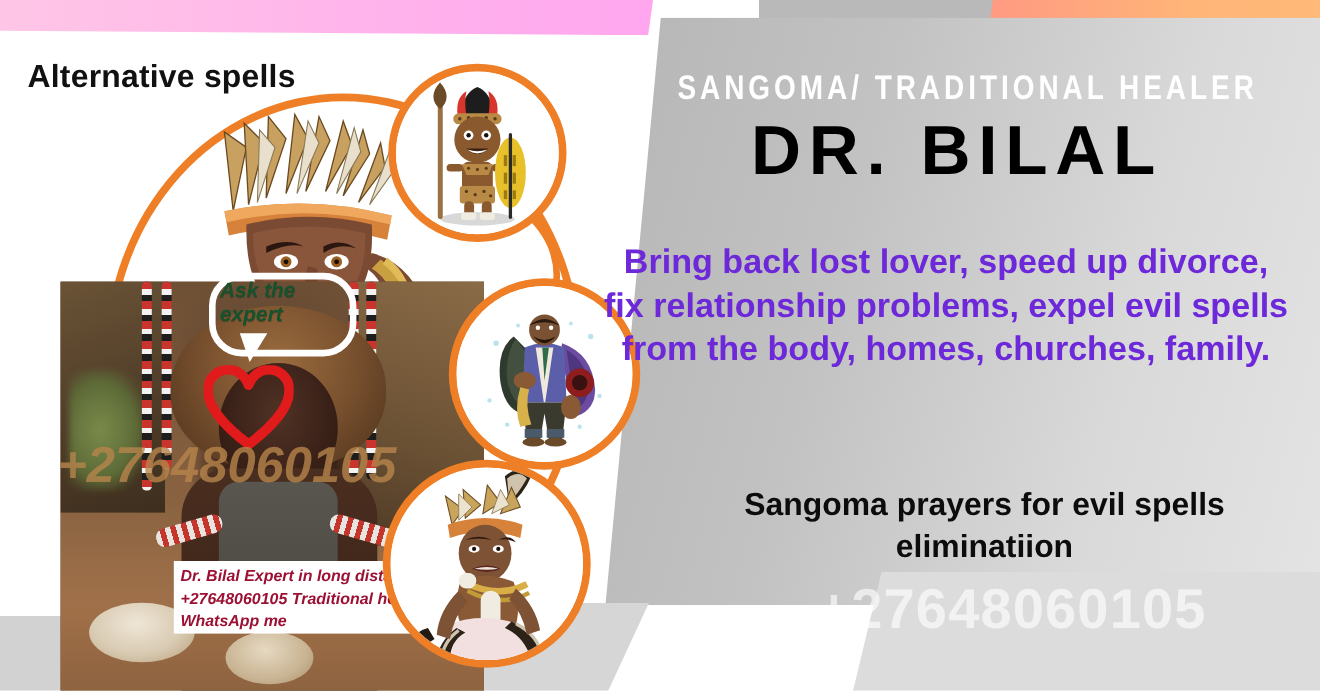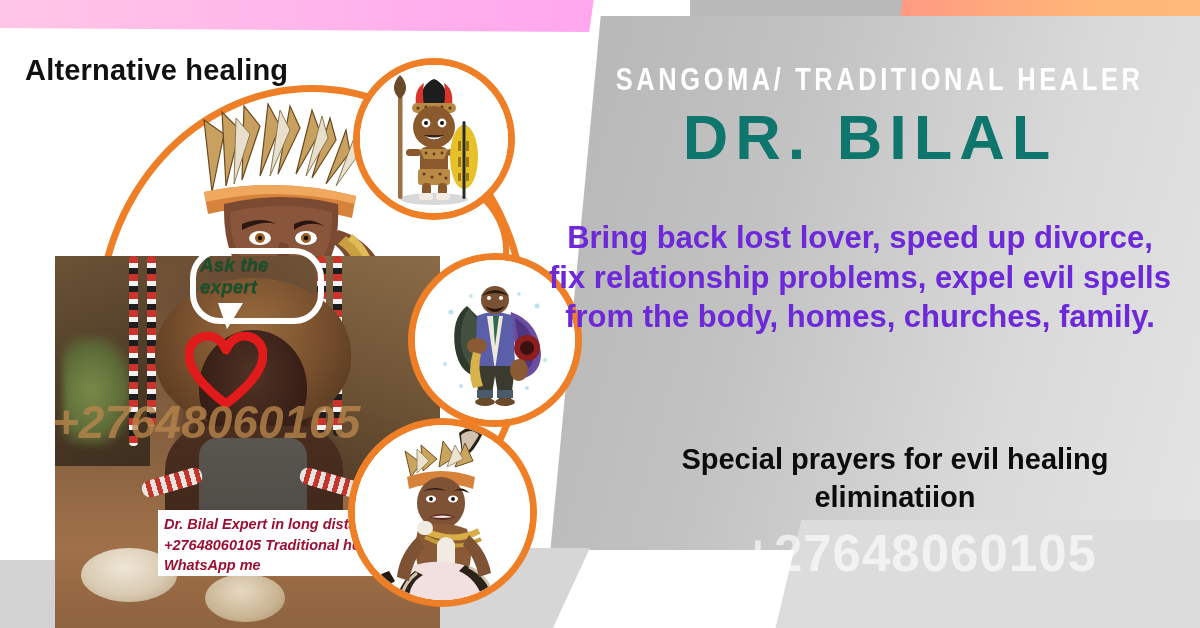--- a/index.html
+++ b/index.html
@@ -45,21 +45,21 @@
   
   .kicker{
     position:absolute;left:560px;top:62px;width:620px;text-align:center;
     color:#ffffff;font-size:31px;font-weight:bold;letter-spacing:4.4px;
     font-family:"Liberation Sans",sans-serif;
     transform:scaleX(0.82);transform-origin:center;
     white-space:nowrap;
   }
   .bigname{
     position:absolute;left:560px;top:104px;width:620px;text-align:center;
-    color:#0f766e;font-size:63px;font-weight:bold;letter-spacing:7px;
+    color:#000000;font-size:63px;font-weight:bold;letter-spacing:7px;
     line-height:1.05;white-space:nowrap;
   }
   .redtext{
     position:absolute;left:545px;top:218px;width:630px;text-align:center;
     color:#6d28d9;font-size:31px;font-weight:bold;line-height:1.28;
   }
   .blacktext{
     position:absolute;left:600px;top:440px;width:590px;text-align:center;
     color:#0c0c0c;font-size:29px;font-weight:bold;line-height:1.32;
   }
@@ -203,21 +203,21 @@
 
   <div class="bar-pink"></div>
   <div class="bar-gray-top"></div>
   <div class="bar-orange"></div>
 
   <div class="right-panel"></div>
   <div class="panel-bottom-shape"></div>
   <div class="gray-wedge-mid"></div>
   <div class="gray-wedge-left"></div>
 
-  <div class="alt-healing">Alternative healing</div>
+  <div class="alt-healing">Alternative spells</div>
 
   <div class="arc-big"></div>
 
   <div class="hero">
     <svg width="230" height="190" viewBox="0 0 230 190">
       <g>
 
         <g fill="#c8a05f" stroke="#6b4a20" stroke-width="1.2">
           <path d="M42 92 L34 20 L54 34 Z"></path>
           <path d="M56 86 L52 12 L70 30 Z"></path>
@@ -481,16 +481,16 @@
       <path d="M62 112 Q44 130 42 152 L54 156 Q58 134 70 122 Z" fill="#7e5234"></path>
       <path d="M114 110 Q132 126 136 148 L124 152 Q120 132 108 120 Z" fill="#7e5234"></path>
 
       <path d="M34 146 Q20 150 18 162 Q30 164 40 156 Z" fill="#201a12"></path>
     </svg>
   </div>
 
   <div class="kicker">SANGOMA/ TRADITIONAL HEALER</div>
   <div class="bigname">DR.  BILAL</div>
   <div class="redtext">Bring back lost lover, speed up divorce, fix relationship problems, expel evil spells from the body, homes, churches, family.</div>
-  <div class="blacktext">Special prayers for  evil healing eliminatiion</div>
+  <div class="blacktext">Sangoma prayers for  evil spells eliminatiion</div>
   <div class="phone-watermark">+27648060105</div>
 
 </div>
 
 </body></html>

